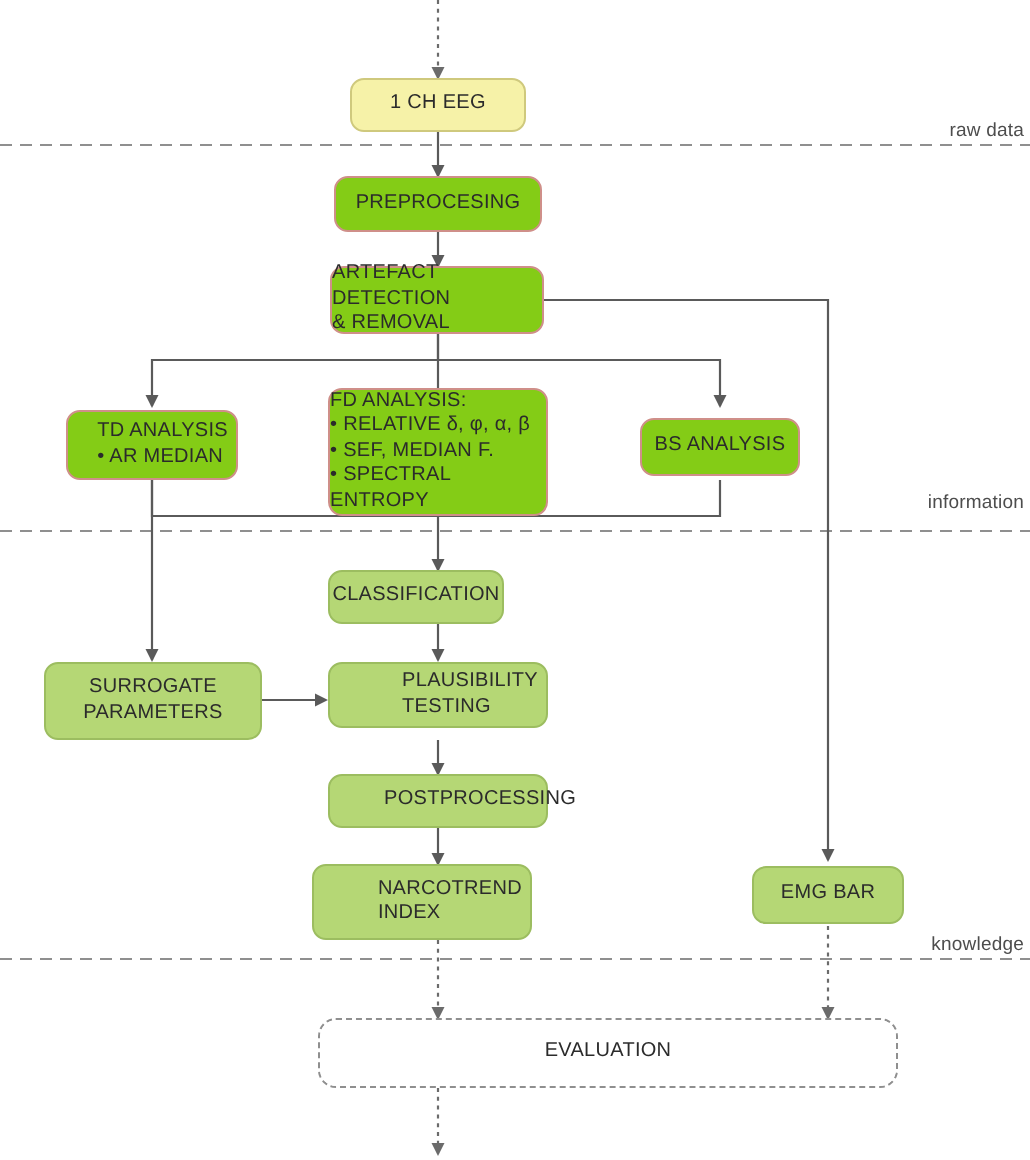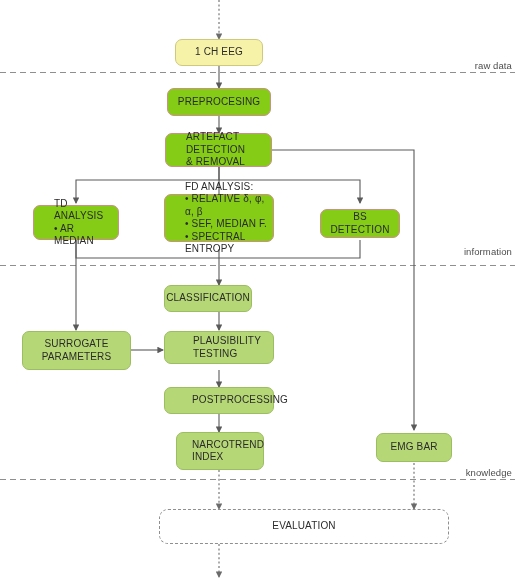--- a/index.html
+++ b/index.html
@@ -34,23 +34,23 @@
     align-items: center;
     justify-content: center;
     text-align: center;
     font-size: 10px;
     line-height: 12.5px;
     color: #2b2b2b;
     letter-spacing: 0.15px;
     padding: 2px 4px;
   }
   .node.left-text {
-    justify-content: center;
+    justify-content: flex-end;
     text-align: left;
-    padding-left: 20px;
+    padding-left: 0;
   }
   .node .lbl {
     white-space: pre-line;
     display: block;
   }
   .node-yellow { background: #f6f2a8; border-color: #cfc97d; }
   .node-red    { background: #84cc16; border-color: #cf8f89; }
   .node-green  { background: #b5d775; border-color: #9cbd60; }
   .node-dashed {
     background: #ffffff;
@@ -127,50 +127,50 @@
   <div class="node node-red left-text" style="left:165px; top:133px; width:107px; height:34px;">
     <span class="lbl">ARTEFACT DETECTION
 &amp; REMOVAL</span>
   </div>
 
   <div class="node node-red left-text" style="left:33px; top:205px; width:86px; height:35px;">
     <span class="lbl">TD ANALYSIS
 • AR MEDIAN</span>
   </div>
 
-  <div class="node node-red left-text" style="left:164px; top:194px; width:110px; height:48px;">
+  <div class="node node-red left-text" style="left:164px; top:194px; width:110px; height:64px;">
     <span class="lbl">FD ANALYSIS:
 • RELATIVE δ, φ, α, β
 • SEF, MEDIAN F.
 • SPECTRAL ENTROPY</span>
   </div>
 
   <div class="node node-red" style="left:320px; top:209px; width:80px; height:29px;">
-    <span class="lbl">BS DETECTION</span>
+    <span class="lbl">BS ANALYSIS</span>
   </div>
 
   <div class="node node-green" style="left:164px; top:285px; width:88px; height:27px;">
     <span class="lbl">CLASSIFICATION</span>
   </div>
 
   <div class="node node-green" style="left:22px; top:331px; width:109px; height:39px;">
     <span class="lbl">SURROGATE
 PARAMETERS</span>
   </div>
 
   <div class="node node-green left-text" style="left:164px; top:331px; width:110px; height:33px;">
     <span class="lbl">PLAUSIBILITY
 TESTING</span>
   </div>
 
   <div class="node node-green" style="left:164px; top:387px; width:110px; height:27px;padding-left:46px;">
     <span class="lbl">POSTPROCESSING</span>
   </div>
 
-  <div class="node node-green left-text" style="left:176px; top:432px; width:88px; height:38px;">
+  <div class="node node-green left-text" style="left:156px; top:432px; width:110px; height:38px;">
     <span class="lbl">NARCOTREND
 INDEX</span>
   </div>
 
   <div class="node node-dashed" style="left:159px; top:509px; width:290px; height:35px;">
     <span class="lbl">EVALUATION</span>
   </div>
 
   <div class="node node-green" style="left:376px; top:433px; width:76px; height:29px;">
     <span class="lbl">EMG BAR</span>

